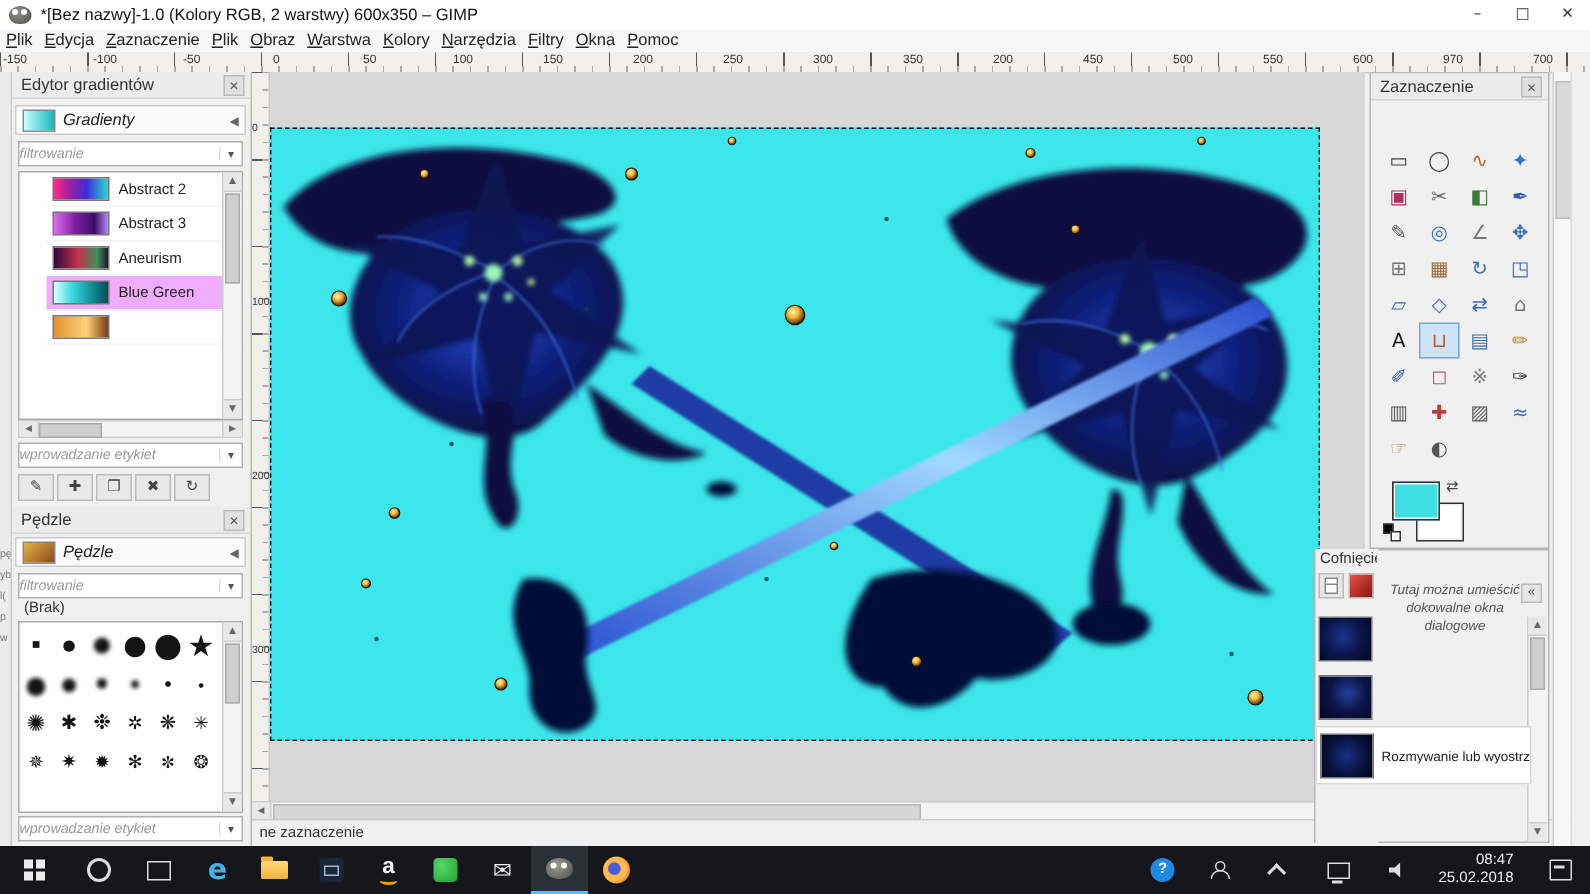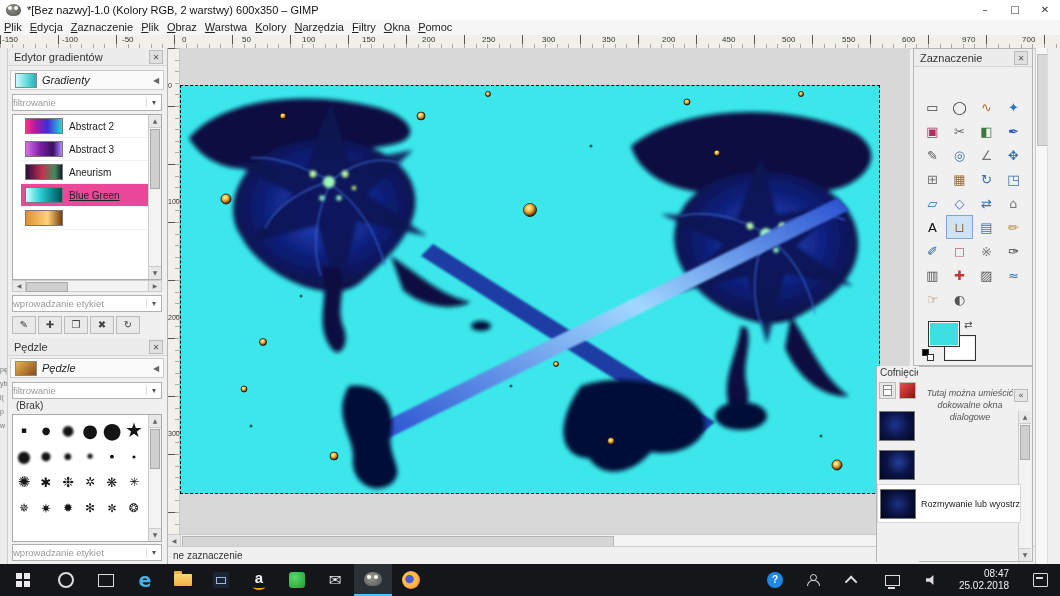--- a/index.html
+++ b/index.html
@@ -27,26 +27,26 @@
   .left-strip span{display:block;font-size:7px;color:#777;line-height:14px;}
   
   .left-dock{position:absolute;left:8px;top:48px;width:160px;height:516px;background:#f0f0f0;border-right:1px solid #b5b5b5;box-sizing:border-box;}
   .dock-header{position:absolute;left:0;width:100%;height:18px;background:#ececec;border-bottom:1px solid #d5d5d5;line-height:18px;padding-left:6px;box-sizing:border-box;color:#333;}
   .dock-close{position:absolute;right:4px;top:2px;width:14px;height:14px;background:#e0e0e0;border:1px solid #bbb;font-size:8px;line-height:13px;text-align:center;color:#555;box-sizing:border-box;}
   .tab-row{position:absolute;left:2px;width:154px;height:20px;background:#fbfbfb;border:1px solid #ccc;display:flex;align-items:center;box-sizing:border-box;}
   .tab-thumb{width:20px;height:13px;margin:0 5px 0 4px;border:1px solid #888;flex:0 0 auto;}
   .tab-label{flex:1;font-size:11px;color:#222;font-style:italic;}
   .tab-arrow{width:14px;text-align:center;font-size:8px;color:#666;}
   .combo{position:absolute;left:4px;width:150px;height:17px;background:#fff;border:1px solid #b0b0b0;display:flex;align-items:center;box-sizing:border-box;}
-  .combo-text{flex:1;font-size:9.5px;color:#999;padding-left:0;white-space:nowrap;overflow:hidden;}
+  .combo-text{flex:1;font-style:italic;font-size:9.5px;color:#999;padding-left:0;white-space:nowrap;overflow:hidden;}
   .combo .arrow{width:14px;text-align:center;font-size:8px;color:#555;border-left:1px solid #ddd;}
   .grad-list{position:absolute;left:4px;top:66px;width:150px;height:166px;background:#fff;border:1px solid #aaa;box-sizing:border-box;overflow:hidden;}
-  .grad-rows{position:absolute;left:8px;top:0;width:136px;}
+  .grad-rows{position:absolute;left:18px;top:0;width:136px;}
   .grad-row{height:22px;display:flex;align-items:center;border-bottom:1px solid #f2f2f2;}
-  .grad-row.selected{background:#ec4899;text-decoration:underline;}
+  .grad-row.selected{background:#f0abfc;}
   .grad-thumb{width:36px;height:14px;margin:0 6px 0 4px;border:1px solid #777;flex:0 0 auto;}
   .grad-name{font-size:10px;color:#222;white-space:nowrap;overflow:hidden;}
   .vscroll{position:absolute;right:0;top:0;width:13px;height:100%;background:#f3f3f3;border-left:1px solid #ccc;box-sizing:border-box;}
   .vscroll .sa{position:absolute;left:0;width:100%;height:12px;font-size:6px;text-align:center;line-height:12px;color:#666;background:#e8e8e8;}
   .vscroll .sa.up{top:0;border-bottom:1px solid #ccc;}
   .vscroll .sa.dn{bottom:0;border-top:1px solid #ccc;}
   .vscroll .sthumb{position:absolute;left:1px;width:10px;background:#cfcfcf;border:1px solid #aaa;box-sizing:border-box;}
   .hscrollbar{position:absolute;left:4px;width:150px;height:12px;background:#f3f3f3;border:1px solid #ccc;box-sizing:border-box;}
   .hscrollbar .ha{position:absolute;top:0;width:12px;height:100%;font-size:6px;text-align:center;line-height:10px;color:#666;background:#e8e8e8;}
   .hscrollbar .ha.l{left:0;border-right:1px solid #ccc;}

